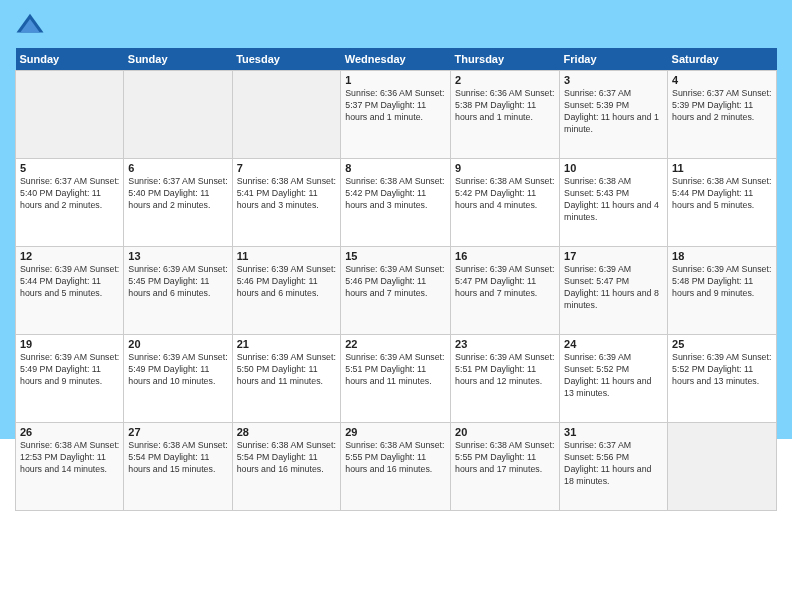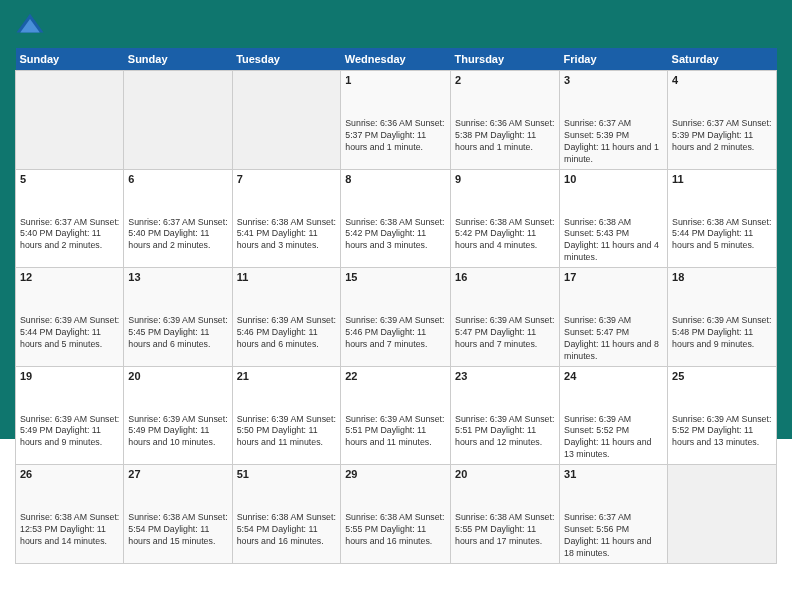--- a/index.html
+++ b/index.html
@@ -7,21 +7,21 @@
       font-family: Arial, sans-serif;
       background: #fff;
       width: 792px;
       height: 612px;
       overflow: hidden;
     }
     .page {
       width: 792px;
       height: 439px;
       padding: 10px 15px;
-      background: #0f766e;
+      background: #7dd3fc;
     }
     .header {
       display: flex;
       justify-content: space-between;
       align-items: flex-start;
       margin-bottom: 8px;
     }
     .logo {
       display: flex;
       align-items: center;
@@ -83,21 +83,20 @@
       font-weight: bold;
       font-size: 11px;
       display: block;
       margin-bottom: 2px;
       color: #222;
     }
     .day-info {
       font-size: 8.8px;
       color: #333;
       line-height: 1.35;
-      margin-top: 32px;
     }
     td.empty {
       background: #f0f0f0 !important;
     }
   </style>
 </head>
 <body>
 
 <div class="page">
   <div class="header">
@@ -325,21 +324,21 @@
 and 14 minutes.</div>
           </td>
           <td>
             <span class="day-num">27</span>
             <div class="day-info">Sunrise: 6:38 AM
 Sunset: 5:54 PM
 Daylight: 11 hours
 and 15 minutes.</div>
           </td>
           <td>
-            <span class="day-num">51</span>
+            <span class="day-num">28</span>
             <div class="day-info">Sunrise: 6:38 AM
 Sunset: 5:54 PM
 Daylight: 11 hours
 and 16 minutes.</div>
           </td>
           <td>
             <span class="day-num">29</span>
             <div class="day-info">Sunrise: 6:38 AM
 Sunset: 5:55 PM
 Daylight: 11 hours

